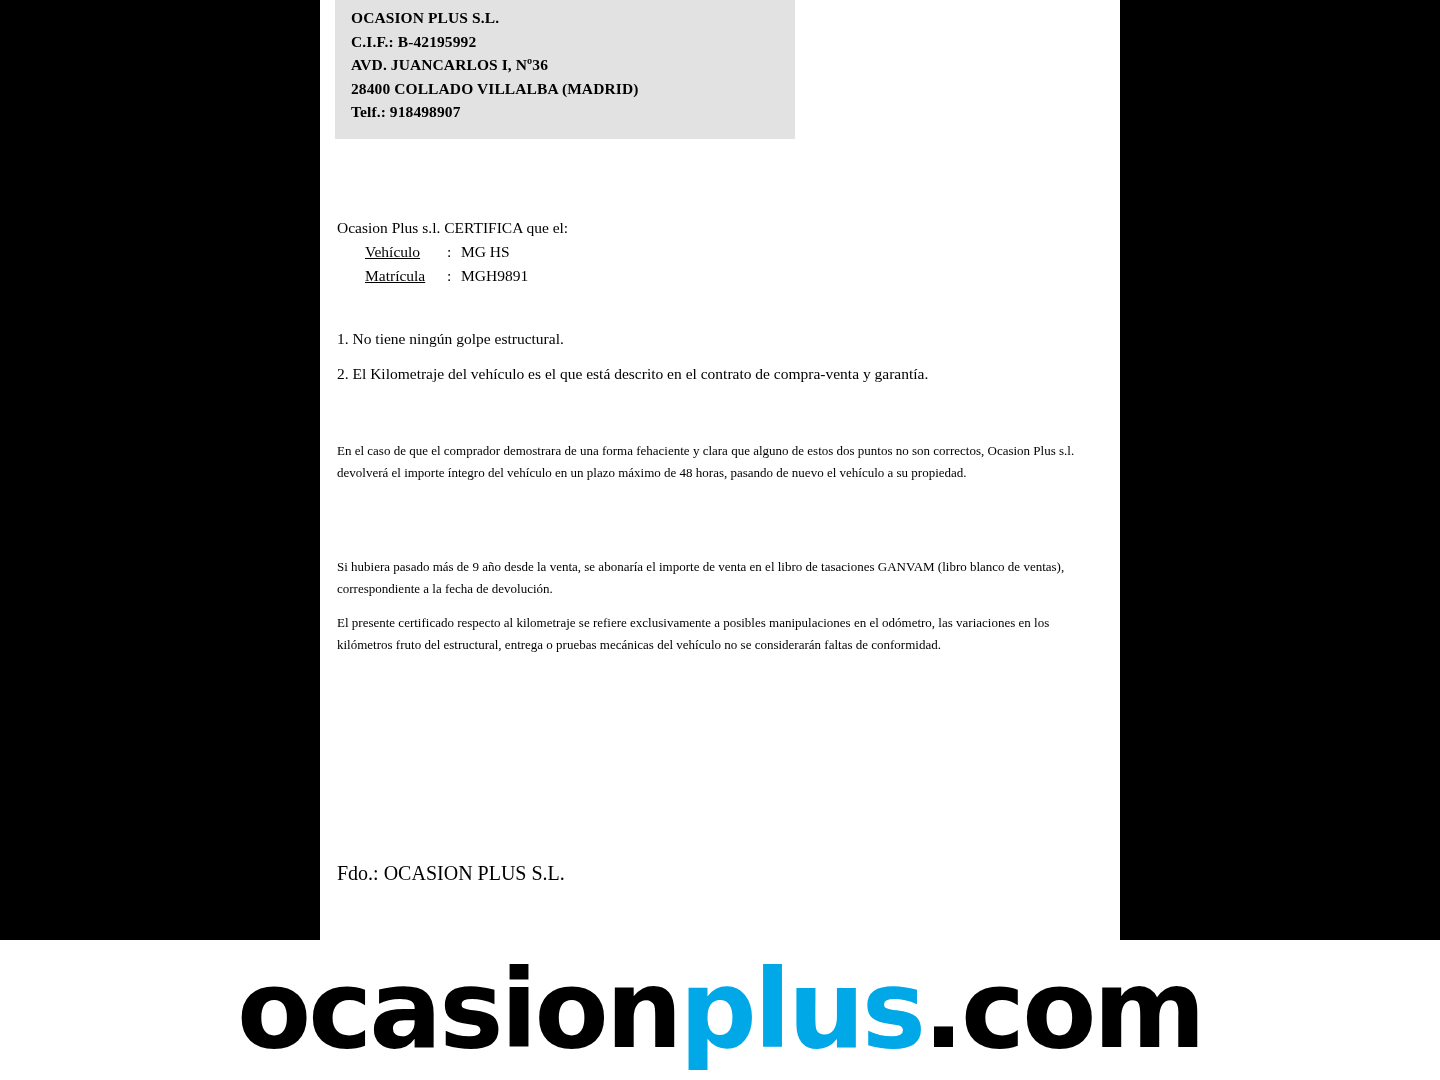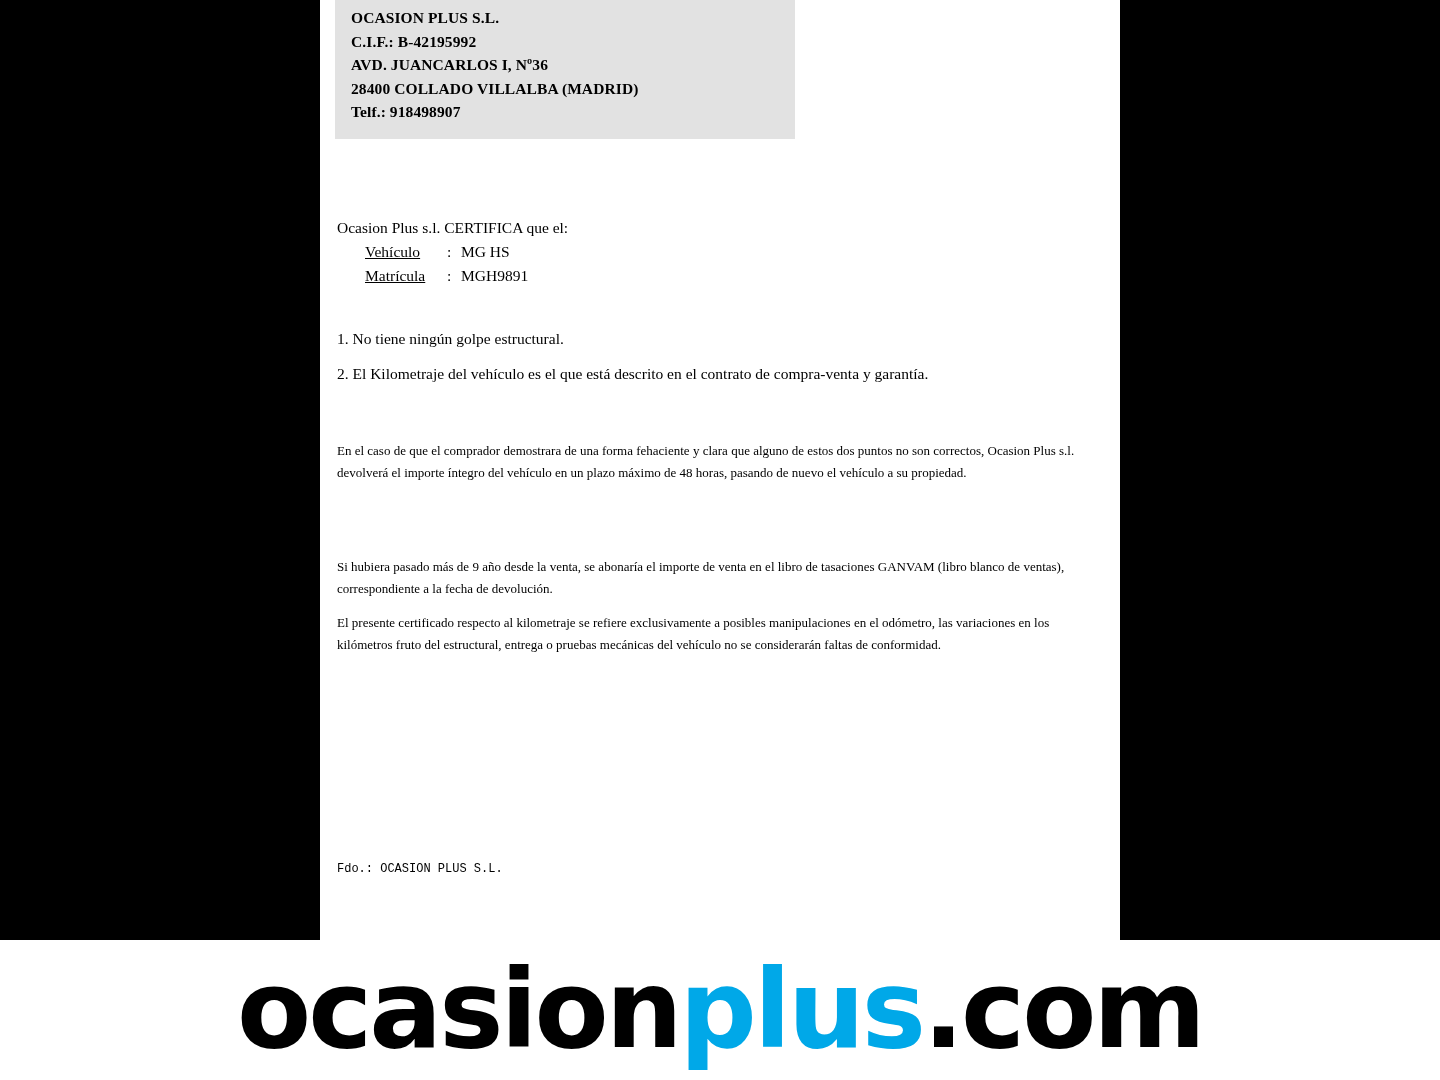--- a/index.html
+++ b/index.html
@@ -101,23 +101,22 @@
   .para-1 { top: 440px; }
   .para-2 { top: 517px; }
   .para-3 { top: 556px; }
   .para-4 { top: 612px; }
 
   
   .signature {
     position: absolute;
     left: 17px;
     top: 862px;
-    font-size: 12px;
+    font-size: 20px;
     color: #000;
-    font-family: Liberation Mono, monospace;
   }
 
   
   .footer {
     position: absolute;
     left: 0;
     top: 940px;
     width: 1440px;
     height: 140px;
     background: #ffffff;

